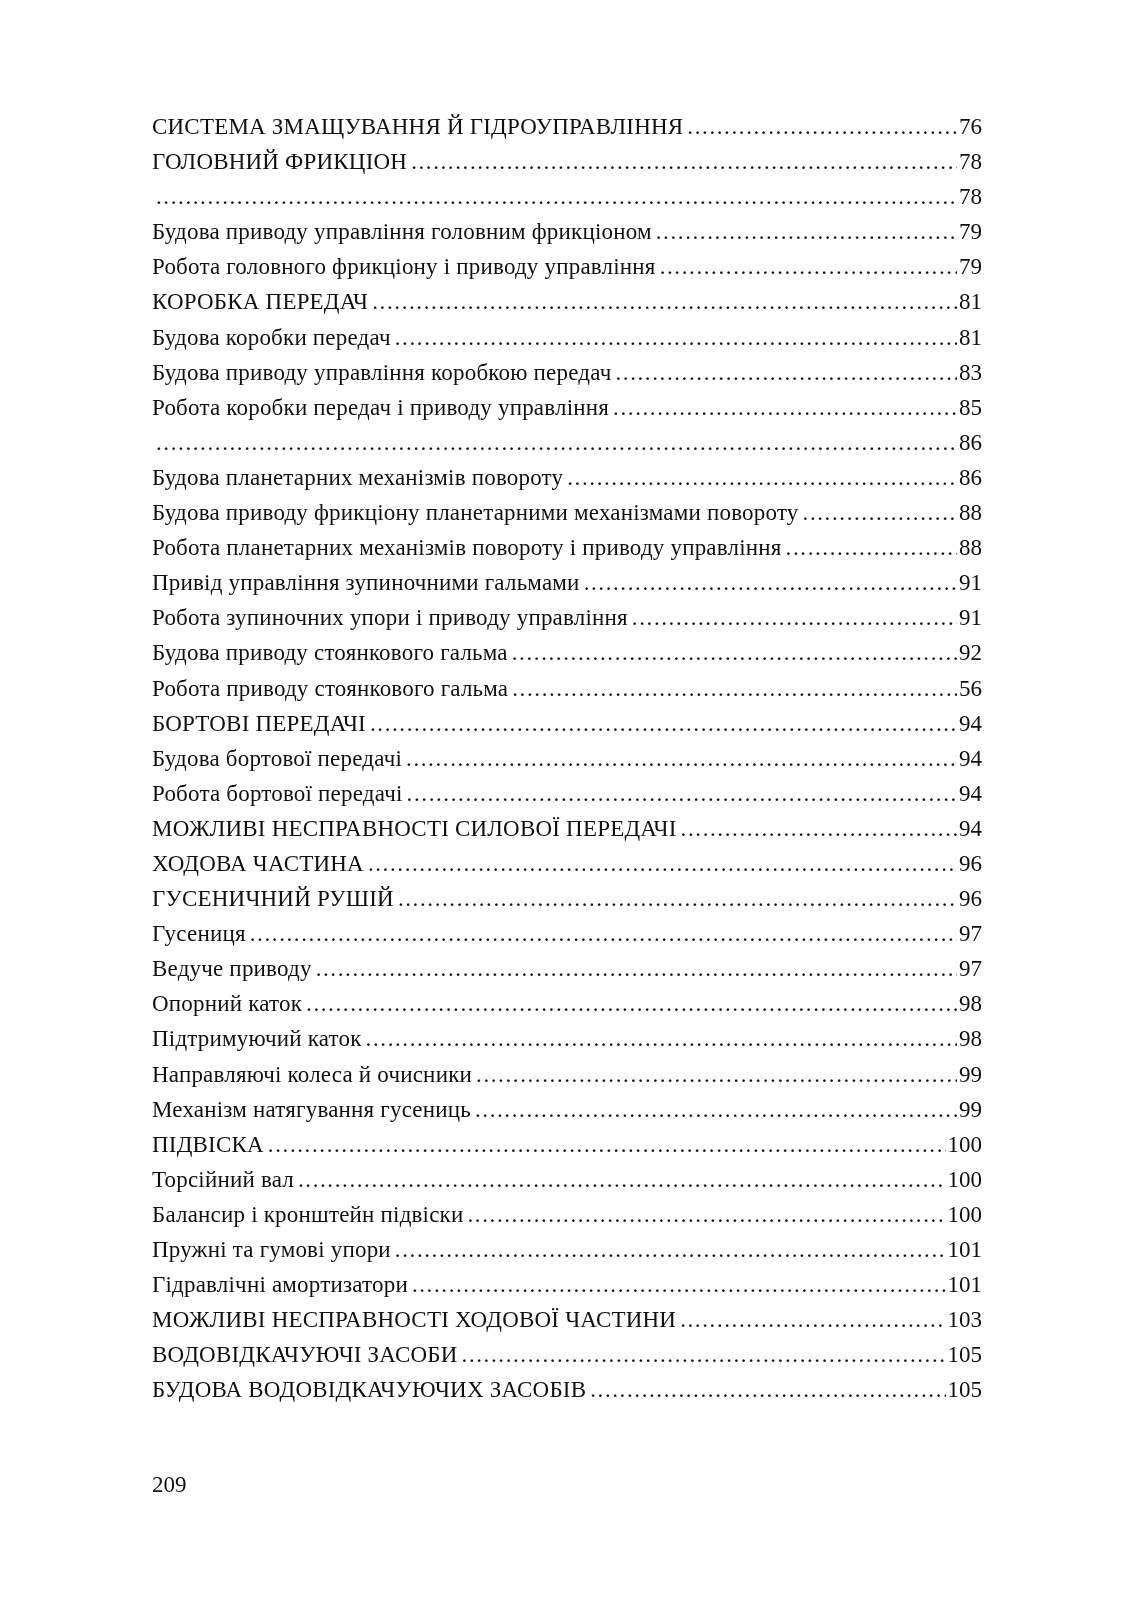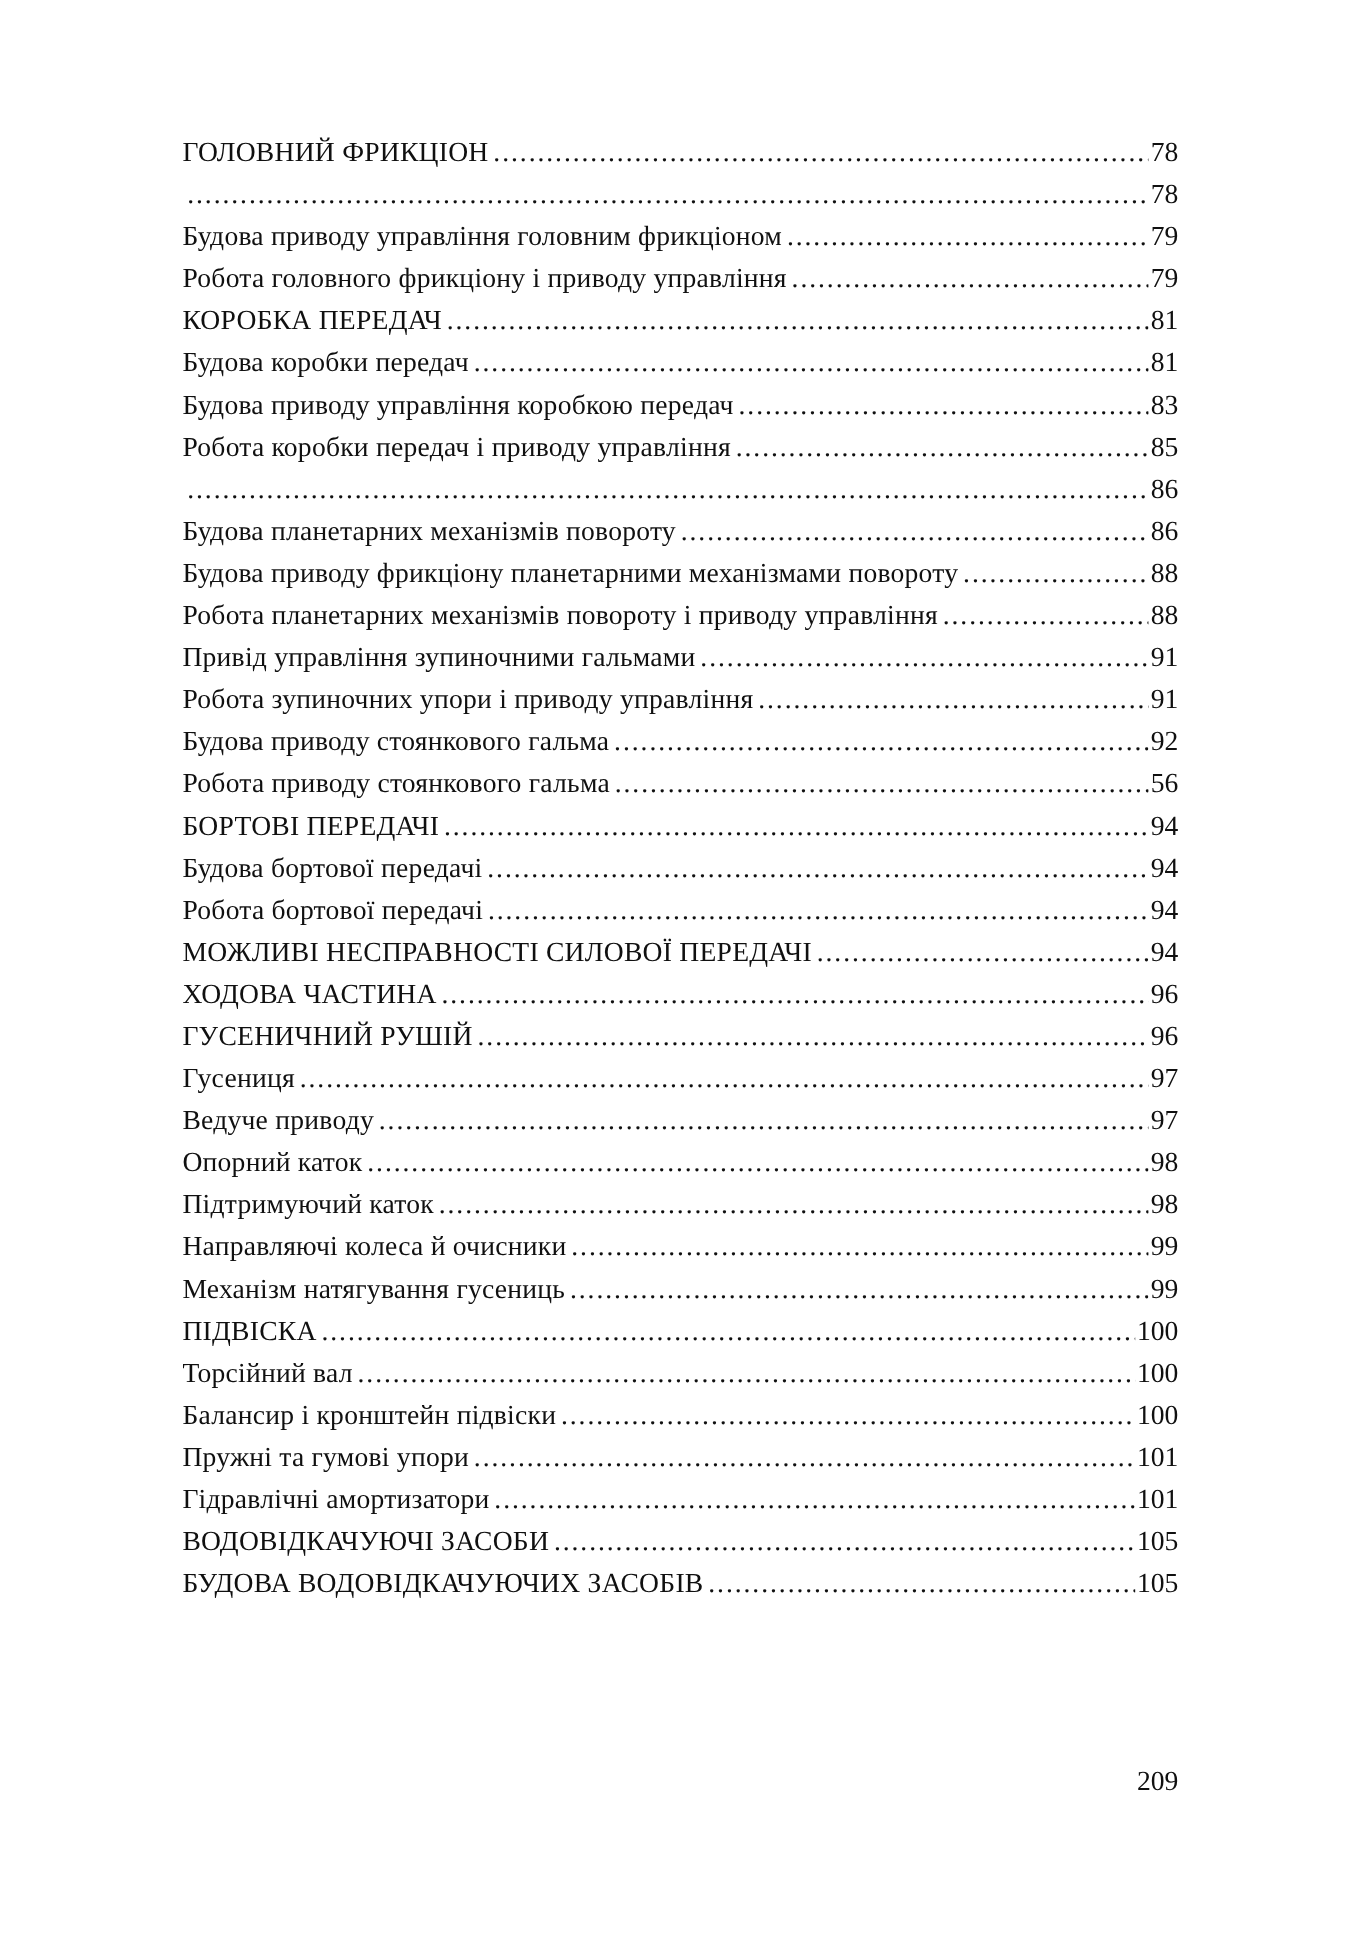--- a/index.html
+++ b/index.html
@@ -53,30 +53,35 @@
   }
   .toc-page {
     flex: 0 0 auto;
     text-align: right;
   }
   .footer {
     position: absolute;
     left: 152px;
     top: 1472px;
     width: 830px;
-    text-align: right;
+    text-align: left;
     font-size: 23px;
   }
 </style>
 </head>
 <body>
 
 <div class="page">
 
   <div class="toc" id="toc">
+  <div class="toc-row">
+    <span class="toc-title">СИСТЕМА ЗМАЩУВАННЯ Й ГІДРОУПРАВЛІННЯ</span>
+    <span class="toc-dots"></span>
+    <span class="toc-page">76</span>
+  </div>
 
   <div class="toc-row">
     <span class="toc-title">ГОЛОВНИЙ ФРИКЦІОН</span>
     <span class="toc-dots"></span>
     <span class="toc-page">78</span>
   </div>
 
   <div class="toc-row">
     <span class="toc-dots"></span>
     <span class="toc-page">78</span>
@@ -260,20 +265,25 @@
     <span class="toc-dots"></span>
     <span class="toc-page">101</span>
   </div>
 
   <div class="toc-row">
     <span class="toc-title">Гідравлічні амортизатори</span>
     <span class="toc-dots"></span>
     <span class="toc-page">101</span>
   </div>
 
+  <div class="toc-row">
+    <span class="toc-title">МОЖЛИВІ НЕСПРАВНОСТІ ХОДОВОЇ ЧАСТИНИ</span>
+    <span class="toc-dots"></span>
+    <span class="toc-page">103</span>
+  </div>
 
   <div class="toc-row">
     <span class="toc-title">ВОДОВІДКАЧУЮЧІ ЗАСОБИ</span>
     <span class="toc-dots"></span>
     <span class="toc-page">105</span>
   </div>
 
   <div class="toc-row">
     <span class="toc-title">БУДОВА ВОДОВІДКАЧУЮЧИХ ЗАСОБІВ</span>
     <span class="toc-dots"></span>

